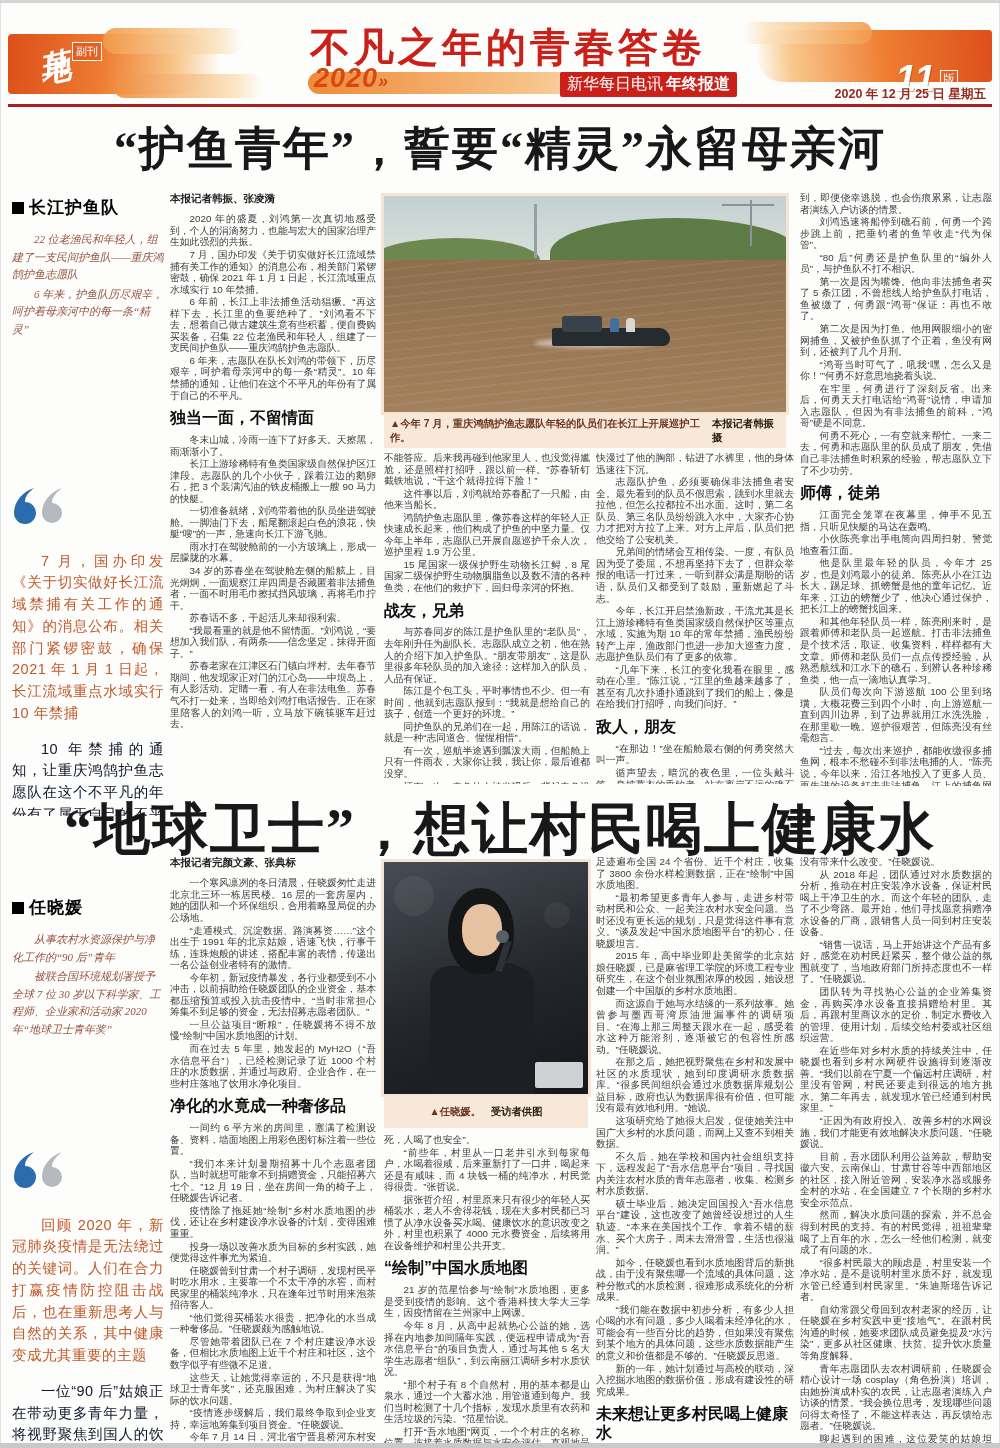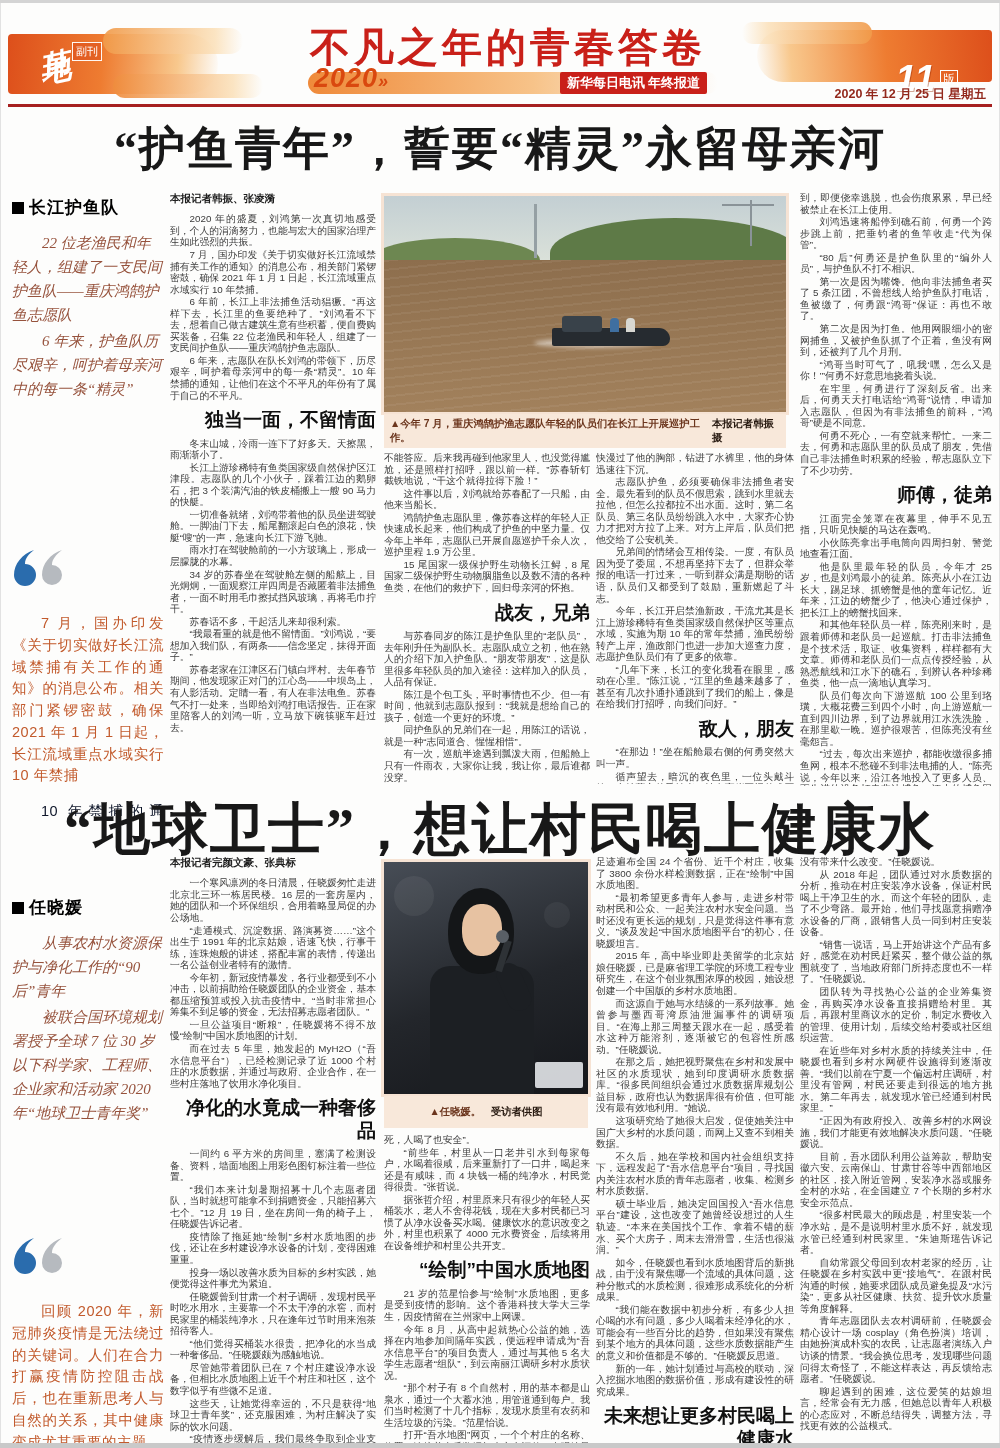--- a/index.html
+++ b/index.html
@@ -25,22 +25,22 @@
        transform:rotate(-12deg);letter-spacing:4px;}
   .mh-tag{position:absolute;left:64px;top:12px;font-size:11px;color:#fff;border:1px solid rgba(255,255,255,.95);
        padding:1px 3px;background:rgba(221,79,27,.55);}
   .mh-title{position:absolute;left:230px;top:14px;width:540px;text-align:center;font-size:40px;
        font-weight:900;color:#c92019;letter-spacing:4px;font-family:"Liberation Sans",sans-serif;}
   .mh-band{position:absolute;left:300px;top:66px;width:410px;height:22px;border-radius:12px;
        background:linear-gradient(90deg,#ef8a3a,#f7c389 55%,rgba(255,255,255,0));}
   .mh-year{position:absolute;left:6px;top:-9px;font-size:27px;font-style:italic;font-weight:900;
        color:#d9480f;letter-spacing:1px;}
   .mh-year .arr{font-size:18px;}
-  .mh-sub{position:absolute;left:252px;top:0px;background:#c92019;color:#fff;font-size:13px;
-       padding:2px 7px;border-radius:2px;white-space:nowrap;font-weight:bold;}
+  .mh-sub{position:absolute;left:252px;top:0px;background:#c92019;color:#fff;font-size:16px;
+       padding:2px 7px;border-radius:2px;white-space:nowrap;}
   .mh-sub b{margin-left:3px;}
   .mh-right{position:absolute;right:0;top:20px;width:255px;height:78px;}
   .mr1{right:0;top:4px;width:235px;height:52px;border-radius:60px 8px 8px 60px;
        background:linear-gradient(265deg,#dd4f1b 0%,#ee7c31 45%,#f8c88d 85%,rgba(255,255,255,0) 100%);}
   .mr2{right:120px;top:-4px;width:130px;height:22px;border-radius:20px;opacity:.9;
        background:linear-gradient(270deg,#f19b4a,#fbe2bd 80%,rgba(255,255,255,0));}
   .mh-page{position:absolute;right:34px;top:8px;color:#fff;font-style:italic;margin-top:24px;}
   .mh-page .num{font-size:37px;font-weight:900;letter-spacing:1px;text-shadow:1px 1px 0 rgba(150,40,0,.4);}
   .mh-page .ban{font-size:12px;border:1px solid #fff;padding:1px 2px;margin-left:4px;vertical-align:8px;font-style:normal;}
   .mh-date{position:absolute;right:6px;top:60px;font-size:12.5px;font-weight:bold;color:#93291d;white-space:nowrap;}
@@ -49,28 +49,28 @@
   
   .headline{position:absolute;left:40px;width:920px;text-align:center;color:#181818;
        font-family:"Liberation Serif",serif;font-weight:900;letter-spacing:2px;white-space:nowrap;}
   #h1{top:118px;font-size:46px;}
   #h2{top:792px;font-size:56px;}
 
   
   .col{position:absolute;overflow:hidden;font-size:9.8px;line-height:1.18;text-align:justify;color:#3b3b3b;}
   .col p{margin:0 0 1px;text-indent:2em;}
   .col p.noind{text-indent:0;}
-  .sec-h{font-size:19px;font-weight:bold;color:#101010;text-align:right;margin:8px 0 6px;text-indent:0;}
+  .sec-h{font-size:16px;font-weight:bold;color:#101010;text-align:left;margin:8px 0 6px;text-indent:0;}
   .byline{font-weight:bold;font-size:10.5px;color:#1e1e1e;margin:0 0 9px;}
 
   
   .sidebar{position:absolute;left:12px;width:152px;overflow:hidden;}
   .sb-title{font-size:17px;font-weight:bold;color:#000;margin-bottom:12px;letter-spacing:1px;}
   .sq{display:inline-block;width:12px;height:12px;background:#000;margin-right:5px;vertical-align:-1px;}
-  .sb-intro p{margin:0 0 2px;text-indent:2em;font-size:15px;line-height:1.6;color:#96523c;
+  .sb-intro p{margin:0 0 2px;text-indent:2em;font-size:11px;line-height:1.6;color:#96523c;
        font-style:italic;font-family:"Liberation Serif",serif;}
   .sb-quote-orange,.sb-quote-blue{font-size:14.5px;line-height:1.5;text-align:justify;
        letter-spacing:.5px;margin-top:24px;text-indent:2em;}
   .sb-quote-orange{color:#c25a2c;}
   .sb-quote-blue{color:#0f172a;margin-top:14px;}
   #sidebar1{top:196px;height:620px;}
   #sidebar1 .q-wrap{margin-top:148px;}
   #sidebar2{top:896px;height:548px;}
   #sidebar2 .q-wrap{margin-top:112px;}
 
@@ -223,21 +223,21 @@
         <p>兄弟间的情绪会互相传染。一度，有队员因为受了委屈，不想再坚持下去了，但群众举报的电话一打过来，一听到群众满是期盼的话语，队员们又都受到了鼓励，重新燃起了斗志。</p>
         <p>今年，长江开启禁渔新政，干流尤其是长江上游珍稀特有鱼类国家级自然保护区等重点水域，实施为期 10 年的常年禁捕，渔民纷纷转产上岸，渔政部门也进一步加大巡查力度，志愿护鱼队员们有了更多的依靠。</p>
         <p>“几年下来，长江的变化我看在眼里，感动在心里。”陈江说，“江里的鱼越来越多了，甚至有几次扑通扑通跳到了我们的船上，像是在给我们打招呼，向我们问好。”</p>
         <div class="sec-h">敌人，朋友</div>
         <p>“在那边！”坐在船舱最右侧的何勇突然大叫一声。</p>
         <p>循声望去，暗沉的夜色里，一位头戴斗笠、身披蓑衣的垂钓者，站在离岸不远的礁石上，手持两柄大“海竿”，正借着夜色的笼罩垂钓。</p>
       </div>
   </div>
   <div class="col" style="left:800px;top:192px;width:192px;height:594px;">
     <div>
-        <p class="noind">到，即便侥幸逃脱，也会伤痕累累，早已经被禁止在长江上使用。</p>
+        <p class="noind">到，即便侥幸逃脱，也会伤痕累累，让志愿者演练入户访谈的情景。</p>
         <p>刘鸿迅速将船停到礁石前，何勇一个跨步跳上前，把垂钓者的鱼竿收走“代为保管”。</p>
         <p>“80 后”何勇还是护鱼队里的“编外人员”，与护鱼队不打不相识。</p>
         <p>第一次是因为嘴馋。他向非法捕鱼者买了 5 条江团，不曾想线人给护鱼队打电话，鱼被缴了，何勇跟“鸿哥”保证：再也不敢了。</p>
         <p>第二次是因为打鱼。他用网眼细小的密网捕鱼，又被护鱼队抓了个正着，鱼没有网到，还被判了几个月刑。</p>
         <p>“鸿哥当时可气了，吼我‘嘿，怎么又是你！’”何勇不好意思地挠着头说。</p>
         <p>在牢里，何勇进行了深刻反省。出来后，何勇天天打电话给“鸿哥”说情，申请加入志愿队，但因为有非法捕鱼的前科，“鸿哥”硬是不同意。</p>
         <p>何勇不死心，一有空就来帮忙。一来二去，何勇和志愿队里的队员成了朋友，凭借自己非法捕鱼时积累的经验，帮志愿队立下了不少功劳。</p>
         <div class="sec-h">师傅，徒弟</div>
         <p>江面完全笼罩在夜幕里，伸手不见五指，只听见快艇的马达在轰鸣。</p>
         <p>小伙陈亮拿出手电筒向四周扫射、警觉地查看江面。</p>
@@ -335,20 +335,21 @@
   </div>
   <div class="col" style="left:800px;top:856px;width:192px;height:590px;">
     <div>
         <p class="noind">没有带来什么改变。”任晓媛说。</p>
         <p>从 2018 年起，团队通过对水质数据的分析，推动在村庄安装净水设备，保证村民喝上干净卫生的水。而这个年轻的团队，走了不少弯路。最开始，他们寻找愿意捐赠净水设备的厂商，跟销售人员一同到村庄安装设备。</p>
         <p>“销售一说话，马上开始讲这个产品有多好，感觉在劝村民赶紧买，整个做公益的氛围就变了，当地政府部门所持态度也不一样了。”任晓媛说。</p>
         <p>团队转为寻找热心公益的企业筹集资金，再购买净水设备直接捐赠给村里。其后，再跟村里商议水的定价，制定水费收入的管理、使用计划，后续交给村委或社区组织运营。</p>
         <p>在近些年对乡村水质的持续关注中，任晓媛也看到乡村水网硬件设施得到逐渐改善。“我们以前在宁夏一个偏远村庄调研，村里没有管网，村民还要走到很远的地方挑水。第二年再去，就发现水管已经通到村民家里。”</p>
         <p>“正因为有政府投入、改善乡村的水网设施，我们才能更有效地解决水质问题。”任晓媛说。</p>
         <p>目前，吾水团队利用公益筹款，帮助安徽六安、云南保山、甘肃甘谷等中西部地区的社区，接入附近管网，安装净水器或服务全村的水站，在全国建立 7 个长期的乡村水安全示范点。</p>
+        <p>然而，解决水质问题的探索，并不总会得到村民的支持。有的村民觉得，祖祖辈辈喝了上百年的水，怎么一经他们检测，就变成了有问题的水。</p>
         <p>“很多村民最大的顾虑是，村里安装一个净水站，是不是说明村里水质不好，就发现水管已经通到村民家里。”朱迪斯瑶告诉记者。</p>
         <p>自幼常跟父母回到农村老家的经历，让任晓媛在乡村实践中更“接地气”。在跟村民沟通的时候，她要求团队成员避免提及“水污染”，更多从社区健康、扶贫、提升饮水质量等角度解释。</p>
         <p>青年志愿团队去农村调研前，任晓媛会精心设计一场 cosplay（角色扮演）培训，由她扮演成朴实的农民，让志愿者演练入户访谈的情景。“我会换位思考，发现哪些问题问得太奇怪了，不能这样表达，再反馈给志愿者。”任晓媛说。</p>
         <p>聊起遇到的困难，这位爱笑的姑娘坦言，经常会有无力感，但她总以青年人积极的心态应对，不断总结得失，调整方法，寻找更有效的公益模式。</p>
       </div>
   </div>
 
   <div class="edge-bottom"></div>
 </div>
 

